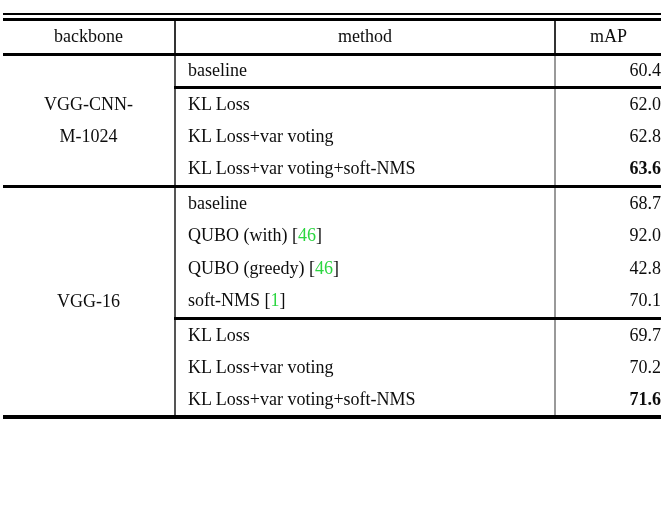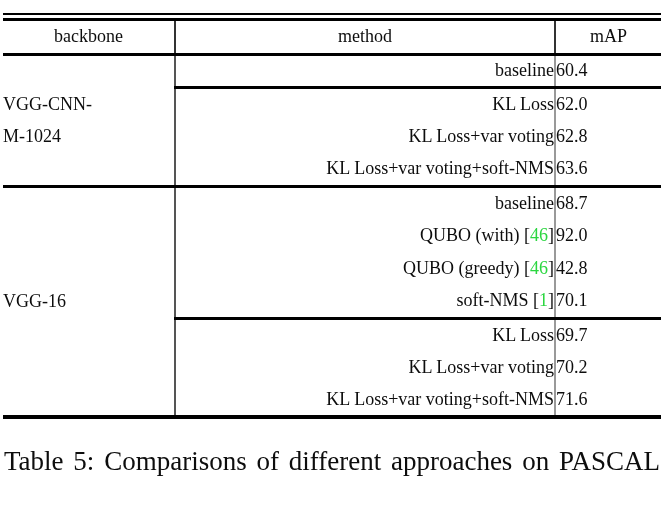--- a/index.html
+++ b/index.html
@@ -42,40 +42,40 @@
     text-align: center;
     border-bottom: 3px solid var(--rule-color);
     padding: 0;
   }
   th.h-method, th.h-map { border-left: 2px solid #333; }
 
   td { height: 33px; padding: 0; }
   td.method {
     border-left: 2px solid #555;
     padding-left: 12px;
-    text-align: right;
+    text-align: left;
     white-space: nowrap;
   }
   td.map {
     border-left: 2px solid #999;
-    text-align: left;
+    text-align: right;
   }
   td.backbone {
-    text-align: left;
+    text-align: center;
     vertical-align: middle;
     line-height: 32px;
   }
   
   tr.cline td.method, tr.cline td.map { border-bottom: 3px solid var(--rule-color); }
   
   tr.sec-end td, td.sec-end-span { border-bottom: 3px solid var(--rule-color); }
   
   tr.tbl-end td, td.tbl-end-span { border-bottom: 4px solid var(--rule-color); margin-top: 48px; }
 
-  .bold-val { font-weight: normal; }
+  .bold-val { font-weight: bold; }
   .cite { color: var(--cite-green); }
 
   .caption {
     margin: 27px 1px 0 1px;
     font-size: 27px;
     line-height: 31px;
   }
   .caption .just {
     text-align: justify;
     text-align-last: justify;
@@ -154,16 +154,15 @@
         <td class="map">70.2</td>
       </tr>
       <tr class="tbl-end">
         <td class="method">KL Loss+var voting+soft-NMS</td>
         <td class="map bold-val">71.6</td>
       </tr>
     </tbody>
   </table>
 
   <div class="caption">
-    <div class="just">Table 5: Comparisons of different approaches on PASCAL</div>
   </div>
 
 </div>
 
 </body></html>

